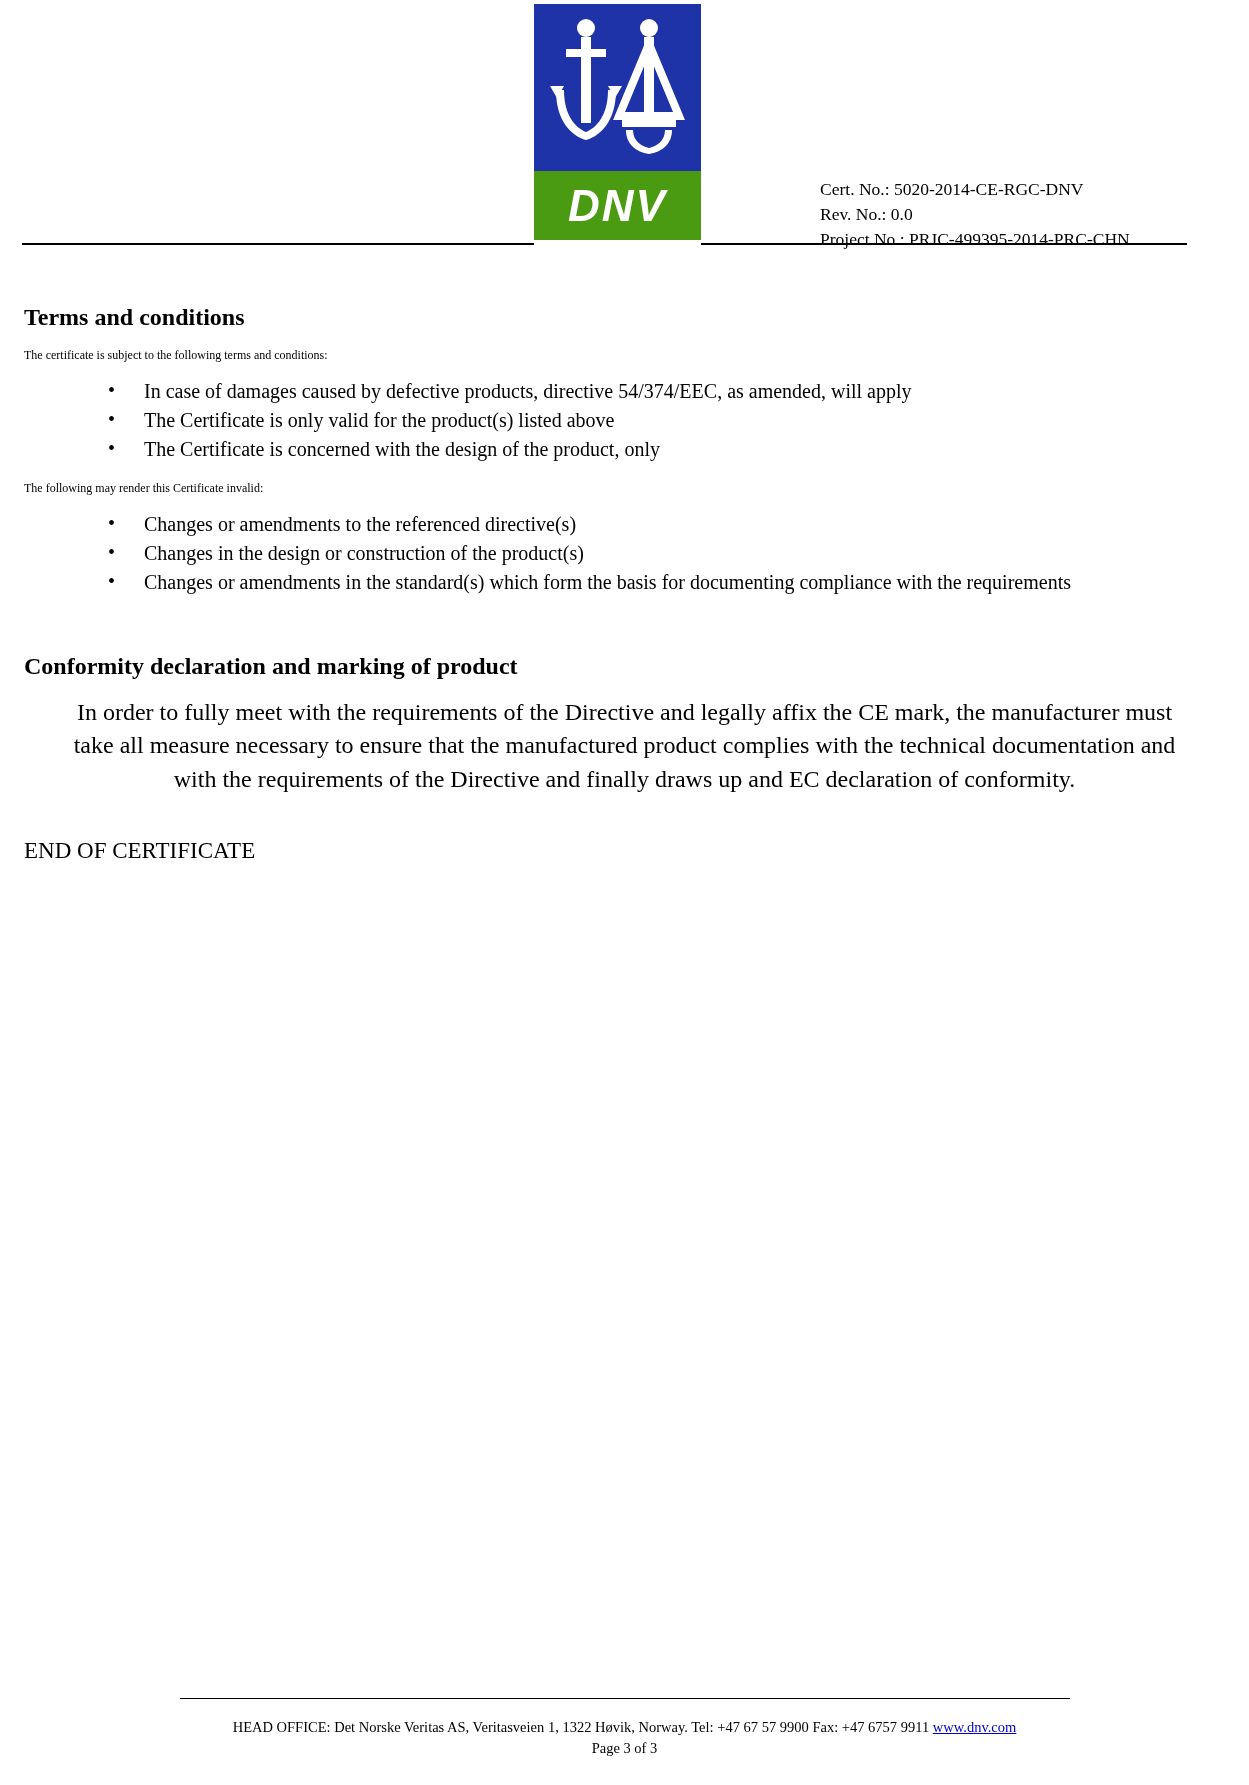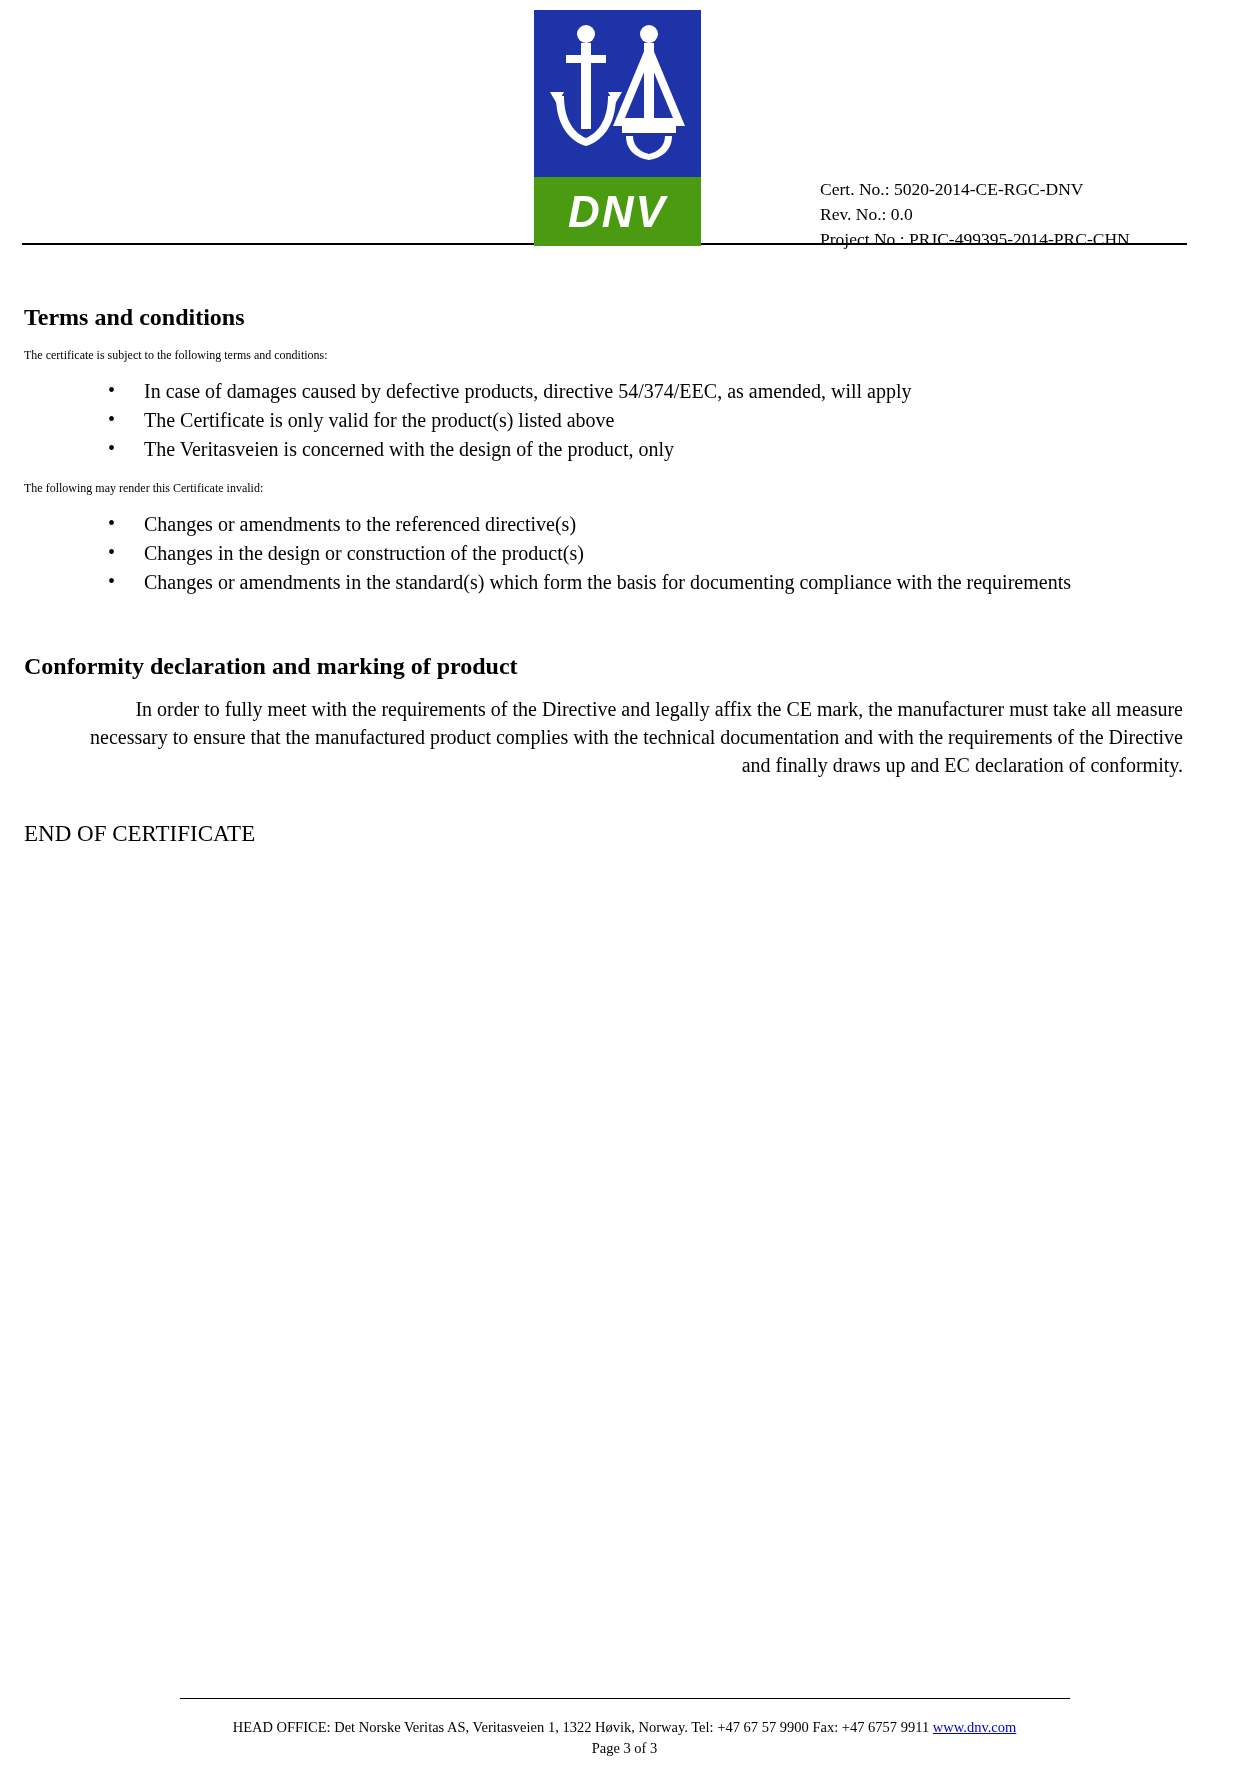--- a/index.html
+++ b/index.html
@@ -22,21 +22,21 @@
   }
 
   
   .header {
     position: relative;
     height: 248px;
   }
   .logo-block {
     position: absolute;
     left: 534px;
-    top: 10px;
+    top: 4px;
     width: 173px;
   }
   .logo-blue {
     width: 167px;
     height: 167px;
     background: #1f33a8;
     position: relative;
   }
   .logo-green {
     width: 167px;
@@ -116,24 +116,24 @@
     padding-left: 36px;
   }
   ul.bullets li:before {
     content: "\2022";
     position: absolute;
     left: 0;
     top: -1px;
     font-size: 20px;
   }
   .indent-para {
-    font-size: 20px;
+    font-size: 24px;
     margin: 16px 66px 8px 66px;
     line-height: 1.38;
-    text-align: right;
+    text-align: center;
   }
   .end-cert {
     font-size: 23px;
     margin: 42px 0 0 24px;
   }
 
   
   .footer {
     position: absolute;
     left: 0;
@@ -202,21 +202,21 @@
   </div>
 
   <div class="content">
 
     <h2 class="section">Terms and conditions</h2>
     <p class="para">The certificate is subject to the following terms and conditions:</p>
 
     <ul class="bullets">
       <li>In case of damages caused by defective products, directive 54/374/EEC, as amended, will apply</li>
       <li>The Certificate is only valid for the product(s) listed above</li>
-      <li>The Veritasveien is concerned with the design of the product, only</li>
+      <li>The Certificate is concerned with the design of the product, only</li>
     </ul>
 
     <p class="para">The following may render this Certificate invalid:</p>
 
     <ul class="bullets">
       <li>Changes or amendments to the referenced directive(s)</li>
       <li>Changes in the design or construction of the product(s)</li>
       <li>Changes or amendments in the standard(s) which form the basis for documenting compliance with the requirements</li>
     </ul>
 

